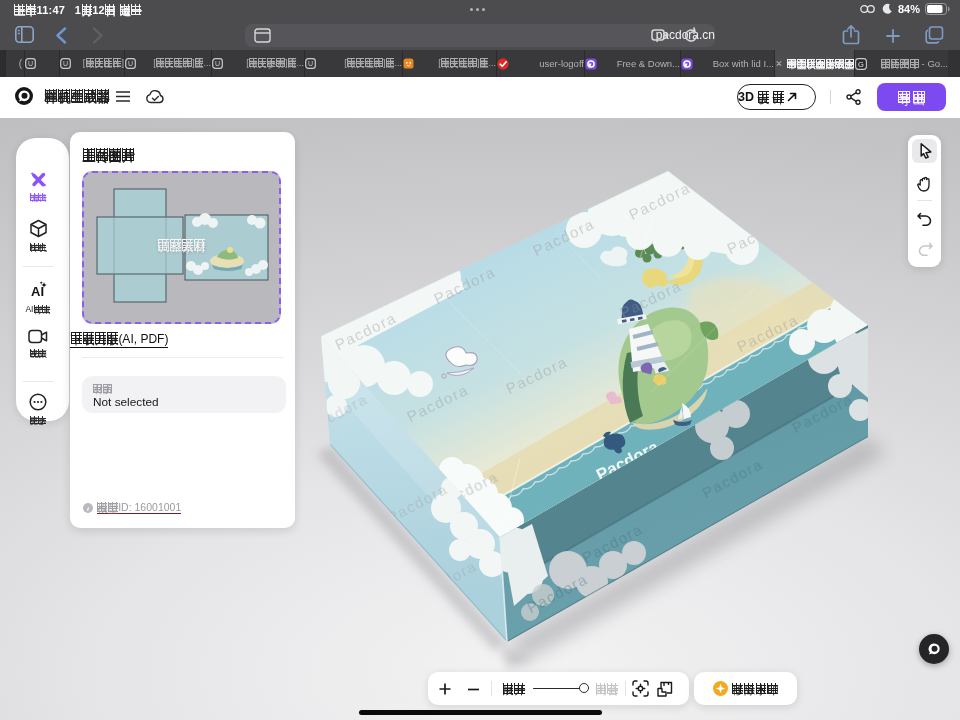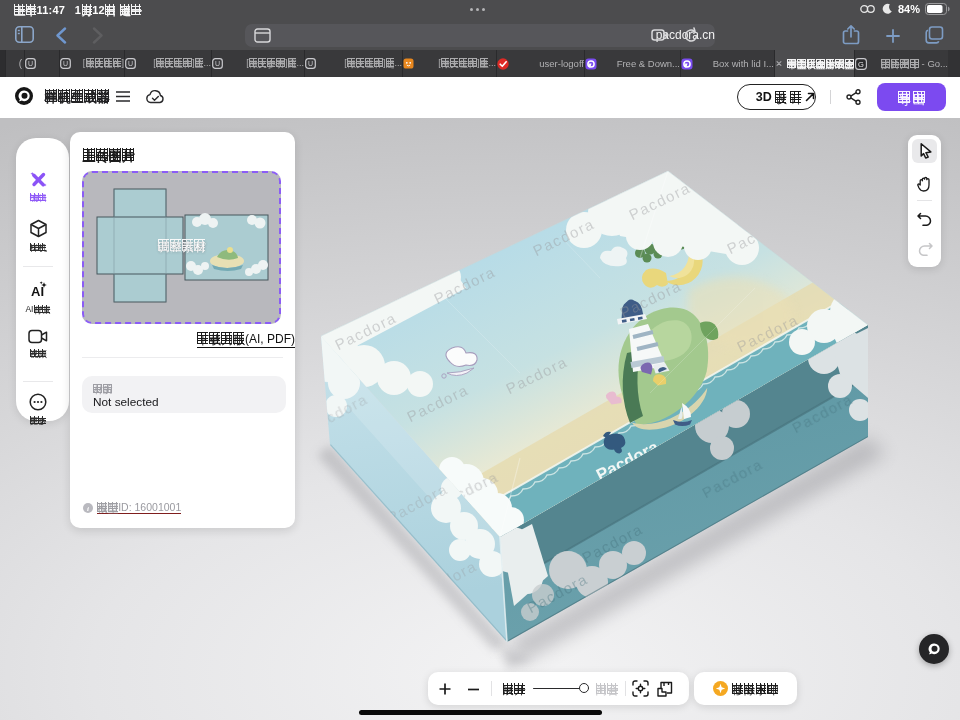--- a/index.html
+++ b/index.html
@@ -31,21 +31,21 @@
 background:radial-gradient(130% 100% at 55% 92%,#f3f3f4 0%,#e5e5e7 35%,#cdcdcf 75%,#bfbfc1 100%)}
 
 .sidebar{position:absolute;left:16px;top:20px;width:53px;height:283px;background:#fff;border-radius:20px;box-shadow:0 2px 8px rgba(0,0,0,.10)}
 .side-item{position:absolute;left:0;width:44px;text-align:center;font-size:8.5px;color:#222}
 .side-item .lbl{display:block;margin-top:2px}
 .sdiv{position:absolute;left:7px;width:30px;height:1px;background:#e8e8ea}
 
 .panel{position:absolute;left:70px;top:14px;width:225px;height:396px;background:#fff;border-radius:10px;box-shadow:0 3px 10px rgba(0,0,0,.12)}
 .ptitle{position:absolute;left:12px;top:16px;font-size:13px;font-weight:bold;color:#111}
 .dashed{position:absolute;left:12px;top:39px;width:199px;height:153px;border:2px dashed #8b5cf6;border-radius:10px;background:#b8b8bd;overflow:hidden}
-.dload{position:absolute;left:0;width:100%;top:200px;text-align:right;font-size:12px;color:#111}
+.dload{position:absolute;left:0;width:100%;top:200px;text-align:left;font-size:12px;color:#111}
 .pdiv{position:absolute;left:12px;top:238px;width:201px;height:1px;background:#ececee}
 .gbox{position:absolute;left:12px;width:204px;background:#f2f2f4;border-radius:10px}
 .glabel{font-size:9.5px;color:#9a9aa0}
 .gval{font-size:11.8px;color:#17171a}
 .chev{position:absolute;right:12px;top:50%;transform:translateY(-50%);width:7px;height:7px;border-right:1.6px solid #b9b9bf;border-top:1.6px solid #b9b9bf}
 .chev{transform:translateY(-50%) rotate(45deg)}
 
 .rtools{position:absolute;left:908px;top:17px;width:33px;height:132px;background:#fff;border-radius:9px;box-shadow:0 2px 8px rgba(0,0,0,.12)}
 
 .btool{position:absolute;left:428px;top:554px;width:261px;height:33px;background:#fff;border-radius:10px;box-shadow:0 2px 8px rgba(0,0,0,.12);display:flex;align-items:center}
@@ -217,21 +217,21 @@
         <circle cx="9.5" cy="8.8" r="3" fill="#161616"></circle>
       </svg>
     <span style="position:absolute;left:44px;top:12px;font-size:13px;font-weight:bold;color:#18181a"><span class="z">样</span><span class="z">机</span><span class="z">生</span><span class="z">成</span><span class="z">器</span></span>
     <svg style="position:absolute;left:116px;top:14px" width="14" height="11" viewBox="0 0 14 11">
         <path d="M0 1h14M0 5.5h14M0 10h14" stroke="#2a2a2c" stroke-width="1.6"></path>
       </svg>
     <svg style="position:absolute;left:146px;top:12px" width="19" height="15" viewBox="0 0 19 15">
         <path d="M4.6 13.5a4 4 0 0 1-.6-7.9 5.3 5.3 0 0 1 10.4.9 3.6 3.6 0 0 1-.4 7z" fill="none" stroke="#2a2a2c" stroke-width="1.4" stroke-linejoin="round"></path>
         <path d="M6.5 9.3 8.5 11.2 12.3 7.4" fill="none" stroke="#2a2a2c" stroke-width="1.4" stroke-linecap="round" stroke-linejoin="round"></path>
       </svg>
-    <span style="position:absolute;left:737px;top:7px;width:79px;height:26px;border:1.4px solid #222;border-radius:13px;font-size:12.5px;color:#111;display:flex;align-items:center;justify-content:flex-end;gap:3px">
+    <span style="position:absolute;left:737px;top:7px;width:79px;height:26px;border:1.4px solid #222;border-radius:13px;font-size:12.5px;color:#111;display:flex;align-items:center;justify-content:flex-start;gap:3px">
         <span style="font-weight:bold">3D</span> 
         <span class="z" style="font-size:12px">设</span>
         <span class="z" style="font-size:12px">计</span>
         <svg width="10" height="10" viewBox="0 0 10 10">
           <path d="M1.5 8.5 8 2M3.5 1.5H8.5V6.5" fill="none" stroke="#111" stroke-width="1.6" stroke-linecap="round" stroke-linejoin="round"></path>
         </svg>
       </span>
     <span style="position:absolute;left:830px;top:13px;width:1px;height:14px;background:#d4d4d6"></span>
     <svg style="position:absolute;left:846px;top:12px" width="15" height="16" viewBox="0 0 15 16">
         <g fill="none" stroke="#222" stroke-width="1.4">

